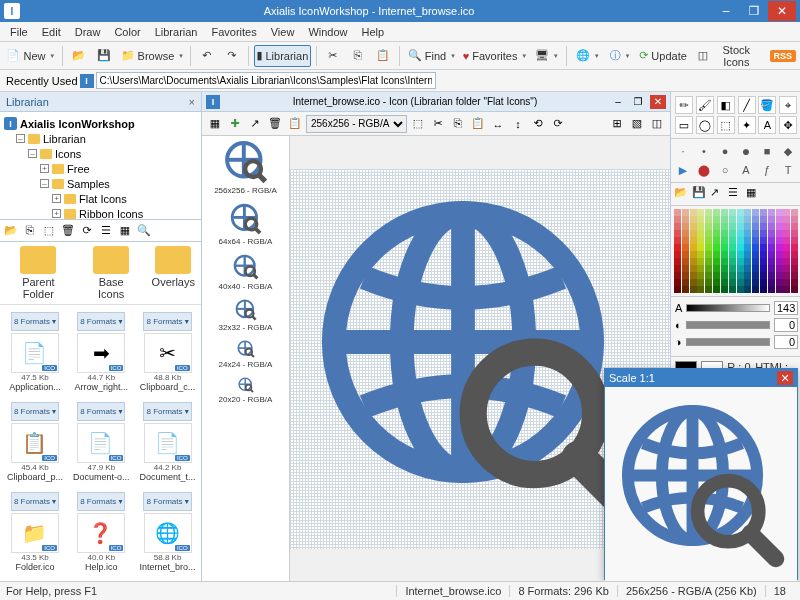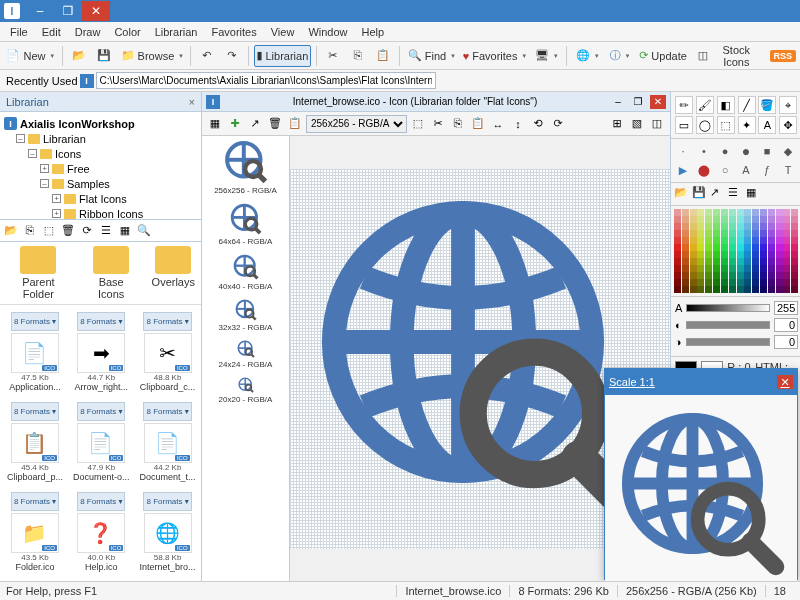--- a/index.html
+++ b/index.html
@@ -68,33 +68,34 @@
 .palette .grid2 { display:grid; grid-template-columns:repeat(16,1fr); gap:0; }
 .palette .c { width:7px; height:7px; }
 .sliders { padding:4px; font-size:9px; border-bottom:1px solid #ccc; }
 .sliders .row { display:flex; align-items:center; gap:4px; margin-bottom:3px; }
 .sliders .bar { flex:1; height:8px; background:linear-gradient(90deg,#000,#fff); border:1px solid #999; }
 .sliders .val { width:24px; text-align:right; border:1px solid #aaa; padding:0 2px; background:#fff; }
 .swatches { padding:4px; display:flex; gap:4px; align-items:flex-start; }
 .swatches .sw { width:24px; height:24px; border:1px solid #888; }
 .swatches .info { font-size:8px; color:#333; }
 .preview { position:absolute; right:2px; bottom:20px; width:194px; height:212px; background:#fff; border:1px solid #3a7fc4; box-shadow:0 2px 8px rgba(0,0,0,.3); }
-.preview .phead { height:26px; background:#3a7fc4; color:#fff; display:flex; align-items:center; padding:0 4px; font-size:10px;text-decoration:underline; }
+.preview .phead { height:18px; background:#3a7fc4; color:#fff; display:flex; align-items:center; padding:0 4px; font-size:10px; }
 .preview .phead .pcls { margin-left:auto; background:#d04030; width:16px; height:14px; display:flex; align-items:center; justify-content:center; }
 .preview .pbody { height:194px; display:flex; align-items:center; justify-content:center; background:#f8f8f8; }
 .status { position:absolute; bottom:0; left:0; right:0; height:19px; background:#f5f5f5; border-top:1px solid #ccc; display:flex; align-items:center; padding:0 6px; font-size:10px; color:#333; }
 .status .cell { padding:0 8px; border-left:1px solid #ccc; }
 svg.globe circle.ring { fill:none; stroke:#4a77b4; }
 svg.globe .mag { fill:none; stroke:#555; }
 </style>
 </head>
 <body>
 
 <div class="titlebar">
   <span class="icon">I</span>
+  <span class="title">Axialis IconWorkshop - Internet_browse.ico</span>
   <div class="winbtns">
     <div class="winbtn">–</div>
     <div class="winbtn">❐</div>
     <div class="winbtn close">✕</div>
   </div>
 </div>
 
 <div class="menubar">
   <span class="mitem">File</span>
   <span class="mitem">Edit</span>
@@ -612,21 +613,21 @@
           <div class="c" style="background: rgb(51, 4, 98);"></div>
           <div class="c" style="background: rgb(86, 4, 98);"></div>
           <div class="c" style="background: rgb(98, 4, 75);"></div>
           <div class="c" style="background: rgb(98, 4, 40);"></div>
         </div>
     </div>
     <div class="sliders">
       <div class="row">
           <span>A</span>
           <div class="bar"></div>
-          <span class="val">255</span>
+          <span class="val">143</span>
         </div>
       <div class="row">
           <span>◐</span>
           <div class="bar" style="background:linear-gradient(90deg,#888,#888)"></div>
           <span class="val">0</span>
         </div>
       <div class="row">
           <span>◑</span>
           <div class="bar" style="background:linear-gradient(90deg,#888,#888)"></div>
           <span class="val">0</span>

